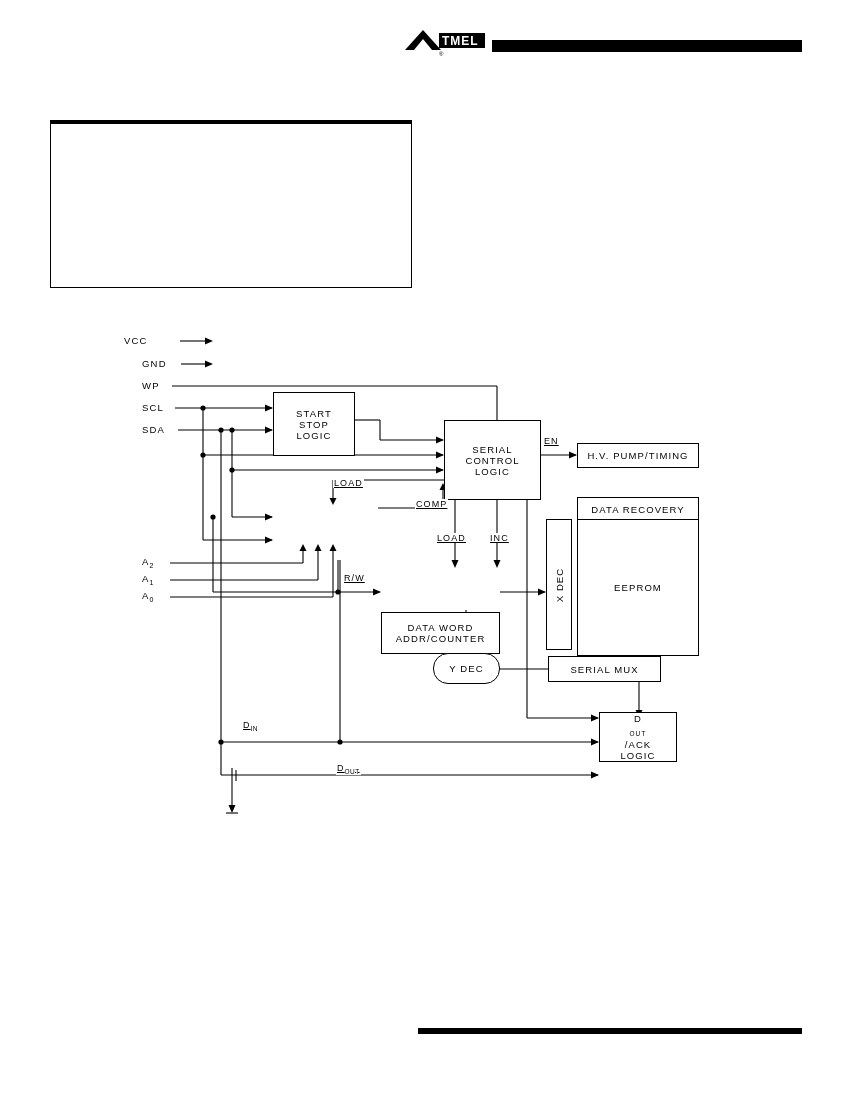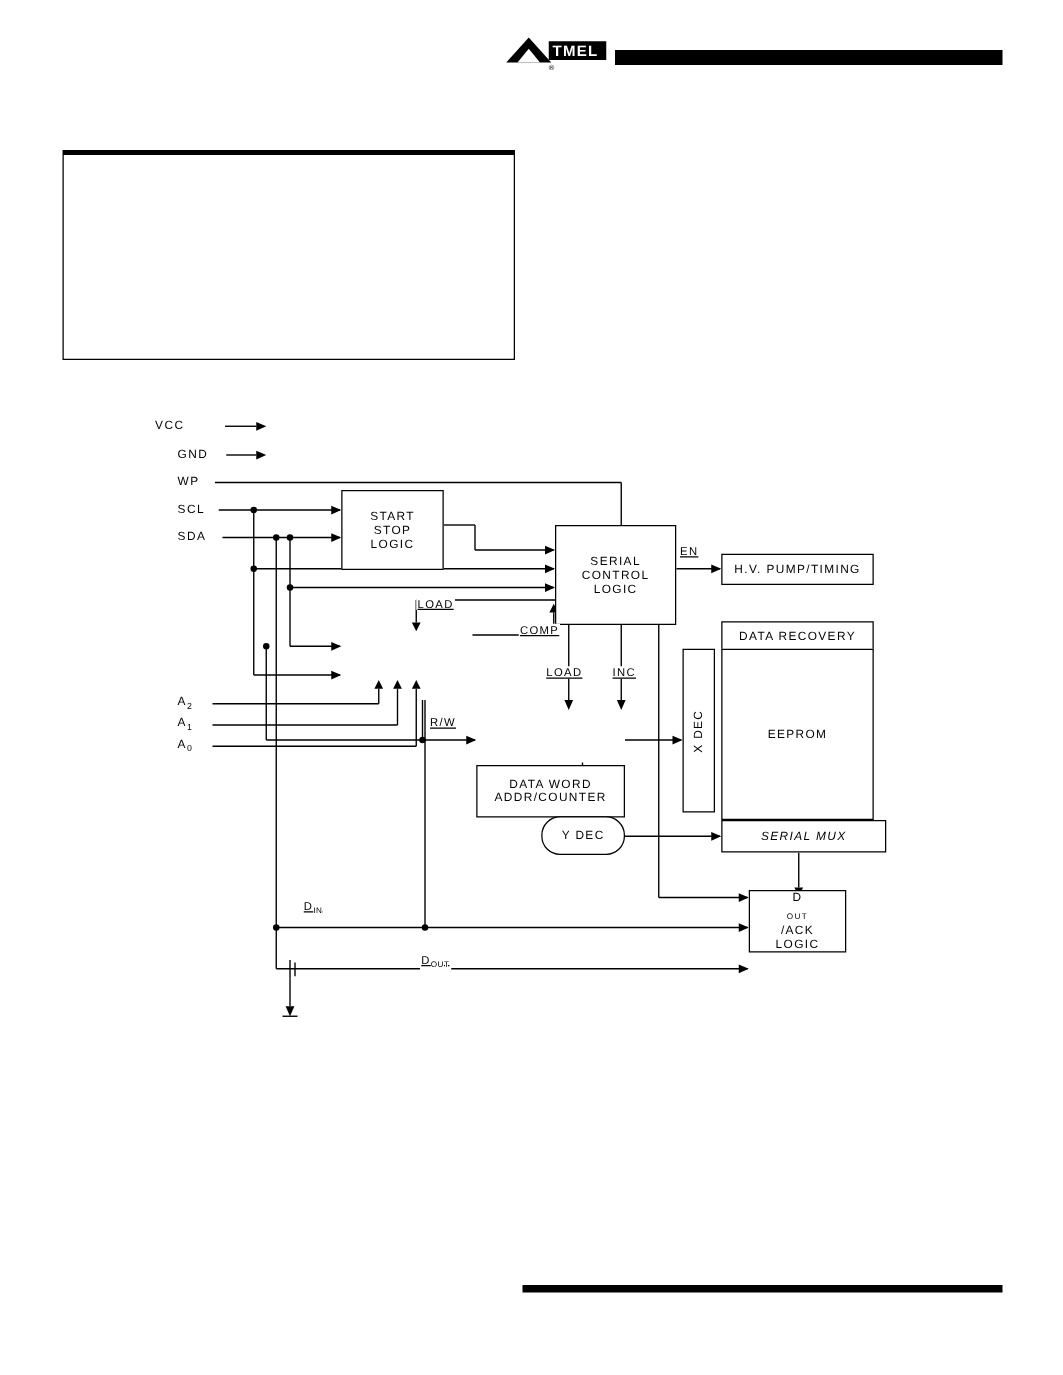--- a/index.html
+++ b/index.html
@@ -314,21 +314,21 @@
   </div>
 
   <div class="box" style="left:577px; top:519px; width:122px; height:137px;">
     <span>EEPROM</span>
   </div>
 
   <div class="box" style="left:433px; top:653px; width:67px; height:31px;border-radius:15px;">
     <span>Y DEC</span>
   </div>
 
-  <div class="box" style="left:577px; top:656px; width:132px; height:26px;font-style:italic;">
+  <div class="box" style="left:548px; top:656px; width:113px; height:26px;">
     <span>SERIAL MUX</span>
   </div>
 
   <div class="box" style="left:599px; top:712px; width:78px; height:50px;">
     <span>
       <span>D</span><sub style="font-size:6.5px">OUT</sub><span>/ACK</span>
     </span>
     <span>LOGIC</span>
   </div>
 

